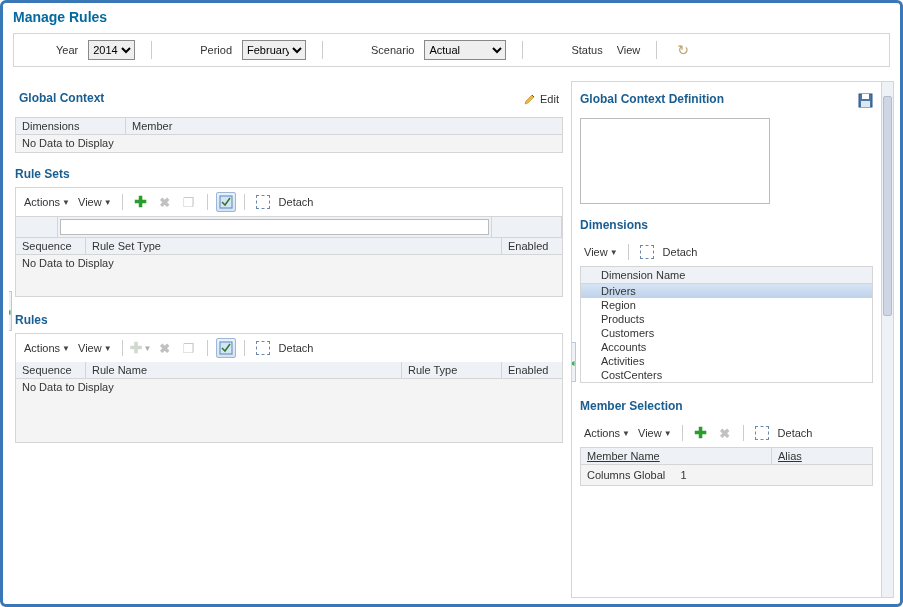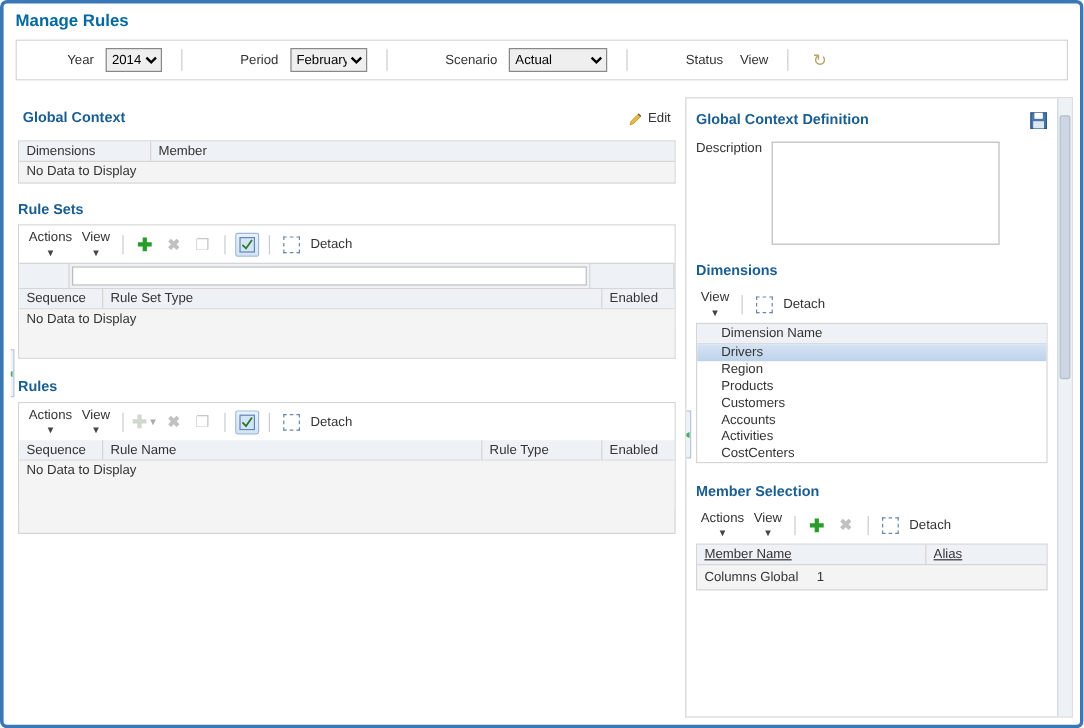--- a/index.html
+++ b/index.html
@@ -152,21 +152,20 @@
     padding: 4px 6px;
     background: #fff;
   }
   .toolbar .menu-btn {
     font-size: 11px;
     cursor: pointer;
     display: inline-flex;
     align-items: center;
     gap: 2px;
     padding: 0 2px;
-    flex-direction: column;
   }
   .drop-arrow {
     font-size: 8px;
     color: #444;
   }
   .toolbar .vsep {
     border-left: 1px solid #ccc;
     height: 16px;
     margin: 0 4px;
   }
@@ -433,21 +432,20 @@
           <span class="section-title">Global Context Definition</span>
           <span class="save-icn">
             <svg width="15" height="15" viewBox="0 0 15 15">
                 <rect x="1" y="1" width="13" height="13" fill="#4a76a8" stroke="#2a5688"></rect>
                 <rect x="4" y="1" width="7" height="5" fill="#fff"></rect>
                 <rect x="3" y="8" width="9" height="6" fill="#dce7f4"></rect>
               </svg>
           </span>
         </div>
         <div class="desc-block">
-          <label>Description</label>
           <textarea value="" style=""></textarea>
         </div>
 
         <div class="section-title">Dimensions</div>
         <div class="toolbar" style="padding-left:2px">
           <span class="menu-btn">
             <span>View</span>
             <span class="drop-arrow">▼</span>
           </span>
           <span class="vsep"></span>

